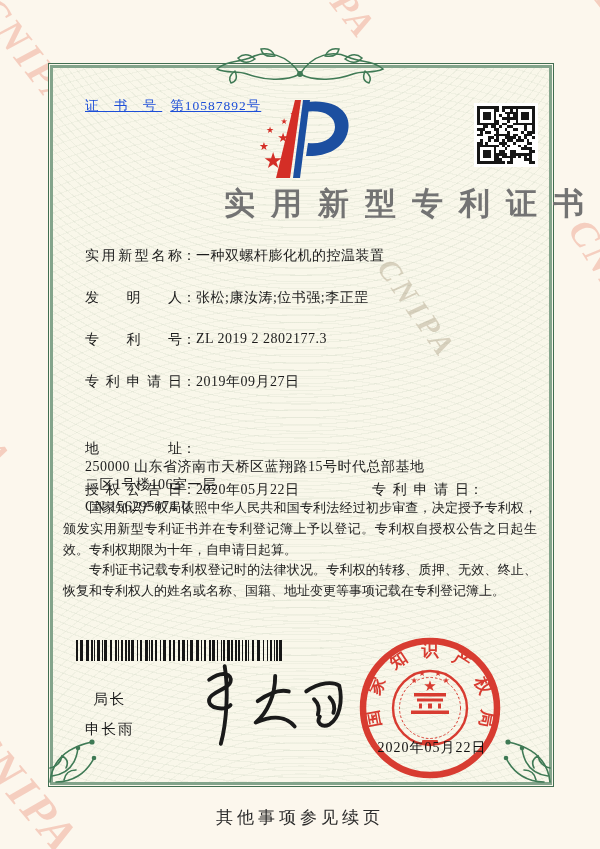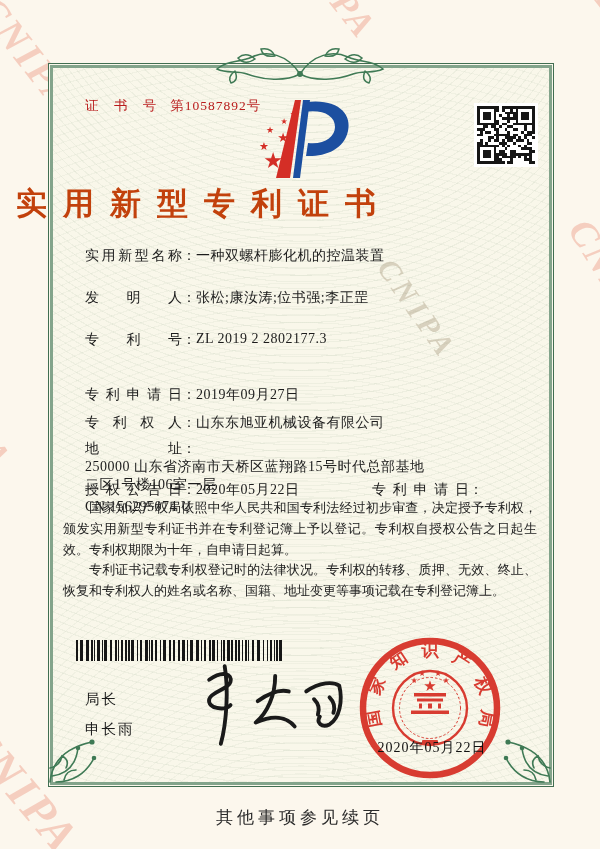--- a/index.html
+++ b/index.html
@@ -14,42 +14,42 @@
   
   .frame-outer{position:absolute;left:48px;top:63px;width:504px;height:722px;
     border:1px solid #416e51;background:#faf8ec;}
   .frame-inner{position:absolute;inset:1px;border:3px solid #83a48b;
     background:
       repeating-radial-gradient(140% 110% at 50% -30%, rgba(140,165,135,.10) 0 1px, transparent 1px 6px),
       repeating-radial-gradient(140% 110% at 50% 130%, rgba(140,165,135,.08) 0 1px, transparent 1px 7px),
       #f9f7ea;}
   .ornament{position:absolute;pointer-events:none;}
   
-  .cert-no{position:absolute;left:85px;top:97px;font-size:13.5px;color:#b91c1c;}
+  .cert-no{position:absolute;left:85px;top:97px;font-size:13.5px;color:#1d4ed8;text-decoration:underline;}
   .cert-no .lbl{letter-spacing:6px;margin-right:8px;}
   .cert-no .val{letter-spacing:1px;}
   .logo{position:absolute;left:240px;top:98px;width:120px;height:82px;}
   .qr{position:absolute;left:474px;top:103px;width:64px;height:64px;background:#fff;padding:3px;box-sizing:border-box;}
   .qr-grid{display:grid;grid-template-columns:repeat(21,1fr);grid-template-rows:repeat(21,1fr);width:58px;height:58px;}
   .qm{background:transparent;} .qm.on{background:#161616;}
-  .title{position:absolute;left:0;right:0;top:183px;text-align:left;font-size:31px;font-weight:bold;
-    letter-spacing:16px;text-indent:16px;color:#c2410c;}
+  .title{position:absolute;left:0;right:0;top:183px;text-align:right;font-size:31px;font-weight:bold;
+    letter-spacing:16px;text-indent:16px;color:#737373;}
   .field-row{position:absolute;left:85px;right:58px;font-size:14px;color:#1c1c1c;}
   .flabel{display:inline-block;width:97px;text-align:justify;text-align-last:justify;vertical-align:top;}
   .fcolon{display:inline-block;vertical-align:top;}
   .fvalue{display:inline-block;vertical-align:top;letter-spacing:.5px;}
   .fvalue.addr{width:348px;line-height:18px;}
   .fvalue.w170{width:176px;}
   .legal{position:absolute;left:63px;width:474px;top:498px;font-size:13px;line-height:20.8px;
     text-align:justify;color:#222;}
   .legal p{margin:0;text-indent:2em;}
   .barcode{position:absolute;left:76px;top:640px;width:258px;height:21px;display:flex;align-items:stretch;overflow:hidden;}
   .bar{background:#161616;flex:0 0 auto;}
   .director{position:absolute;left:85px;top:690px;font-size:14.5px;color:#1c1c1c;}
-  .director div{margin-bottom:11px;letter-spacing:2px;}
+  .director div{margin-bottom:11px;letter-spacing:2px;text-align:center;}
   .signature{position:absolute;left:182px;top:662px;}
   .seal{position:absolute;left:357px;top:635px;width:146px;height:146px;opacity:.9;}
   .seal-date{position:absolute;left:352px;top:739px;width:160px;text-align:center;
     font-size:14px;color:#111;letter-spacing:1px;z-index:5;}
   .page-no{position:absolute;left:0;right:0;top:769px;text-align:center;font-size:12px;color:#333;letter-spacing:1px;}
   .footer-note{position:absolute;left:0;right:0;top:806px;text-align:center;font-size:17px;color:#2a2a2a;letter-spacing:4px;}
 </style>
 </head>
 <body>
 
@@ -575,25 +575,22 @@
 
   <div class="field-row" style="top:247px">
     <span class="flabel">实用新型名称</span><span class="fcolon">：</span><span class="fvalue">一种双螺杆膨化机的控温装置</span>
   </div>
   <div class="field-row" style="top:289px">
     <span class="flabel">发明人</span><span class="fcolon">：</span><span class="fvalue">张松;康汝涛;位书强;李正罡</span>
   </div>
   <div class="field-row" style="top:331px">
     <span class="flabel">专利号</span><span class="fcolon">：</span><span class="fvalue">ZL 2019 2 2802177.3</span>
   </div>
-  <div class="field-row" style="top:386px">
+  <div class="field-row" style="top:373px">
     <span class="flabel">专利申请日</span><span class="fcolon">：</span><span class="fvalue">2019年09月27日</span>
-  </div>
-  <div class="field-row" style="top:414px">
-    <span class="flabel">专利权人</span><span class="fcolon">：</span><span class="fvalue">山东东旭亚机械设备有限公司</span>
   </div>
   <div class="field-row" style="top:440px">
     <span class="flabel">地址</span><span class="fcolon">：</span><span class="fvalue addr">250000 山东省济南市天桥区蓝翔路15号时代总部基地二区1号楼106室一层</span>
   </div>
   <div class="field-row" style="top:481px">
     <span class="flabel">授权公告日</span><span class="fcolon">：</span><span class="fvalue w170">2020年05月22日</span><span class="flabel">专利申请日</span><span class="fcolon">：</span><span class="fvalue">CN 156295074 U</span>
   </div>
 
   <div class="legal">
     <p>国家知识产权局依照中华人民共和国专利法经过初步审查，决定授予专利权，颁发实用新型专利证书并在专利登记簿上予以登记。专利权自授权公告之日起生效。专利权期限为十年，自申请日起算。</p>

